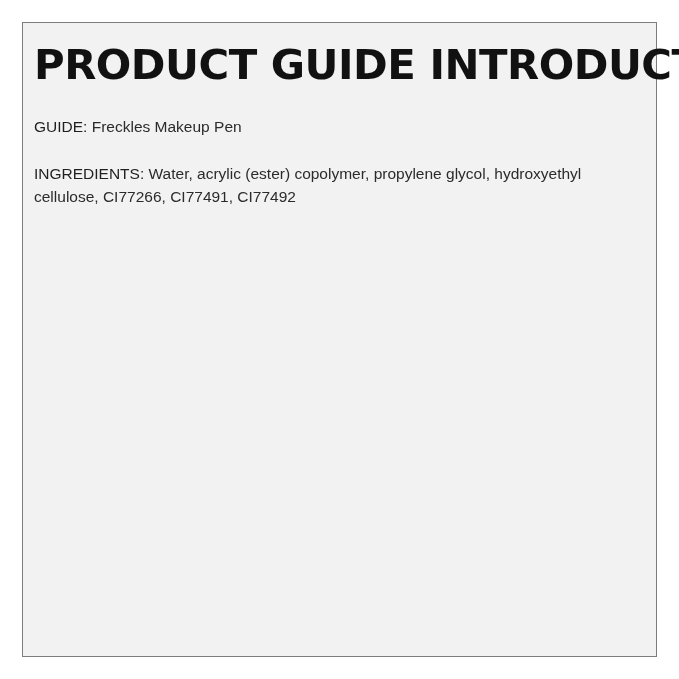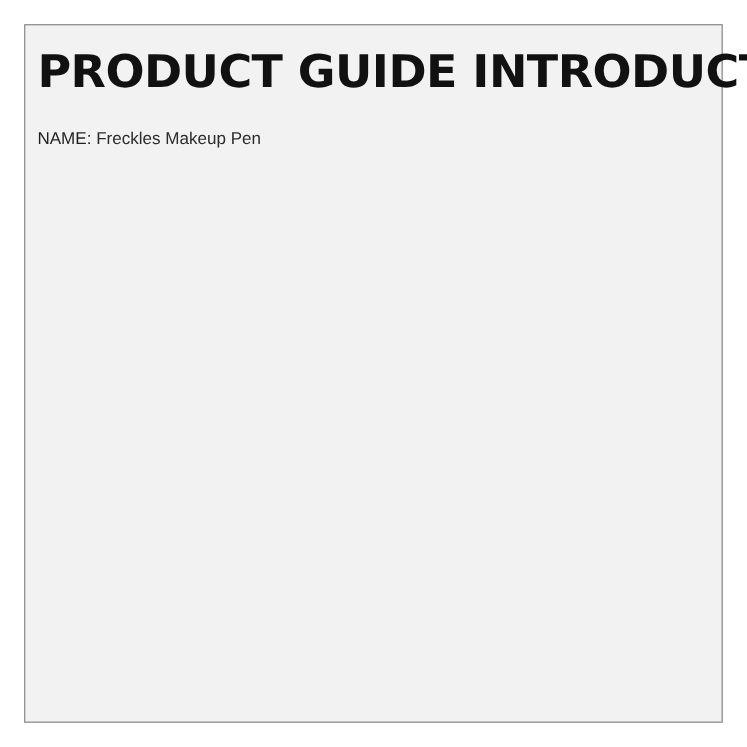--- a/index.html
+++ b/index.html
@@ -64,22 +64,26 @@
 <body>
 
 <div class="page">
   <div class="content">
 
     <h1 class="title">PRODUCT GUIDE INTRODUCTION</h1>
 
     <div class="fields">
 
       <div class="field">
-        <span class="label">NAME:</span>
+        <span class="label">GUIDE:</span>
         <span class="value">Freckles Makeup Pen</span>
       </div>
 
 
 
+      <div class="field">
+        <span class="label">INGREDIENTS:</span>
+        <span class="value">Water, acrylic (ester) copolymer, propylene glycol, hydroxyethyl cellulose, CI77266, CI77491, CI77492</span>
+      </div>
 
     </div>
   </div>
 </div>
 
 </body></html>

